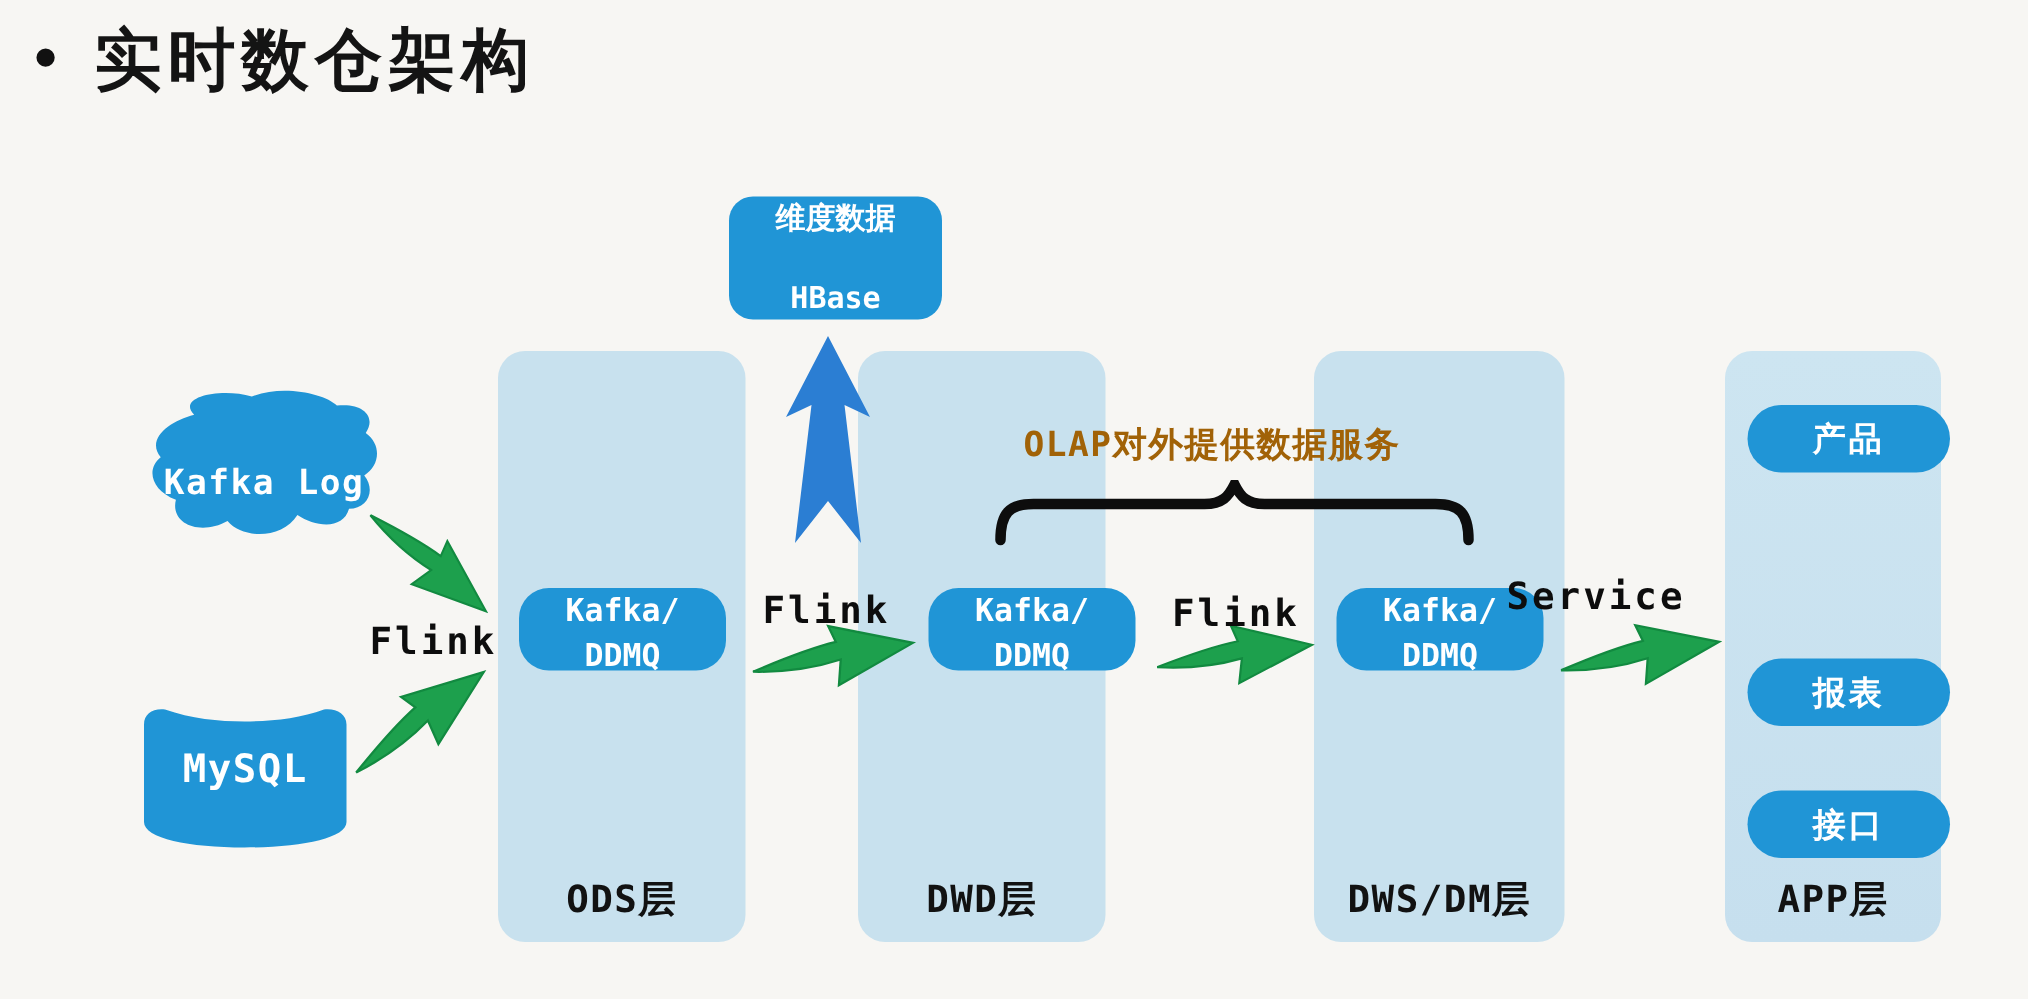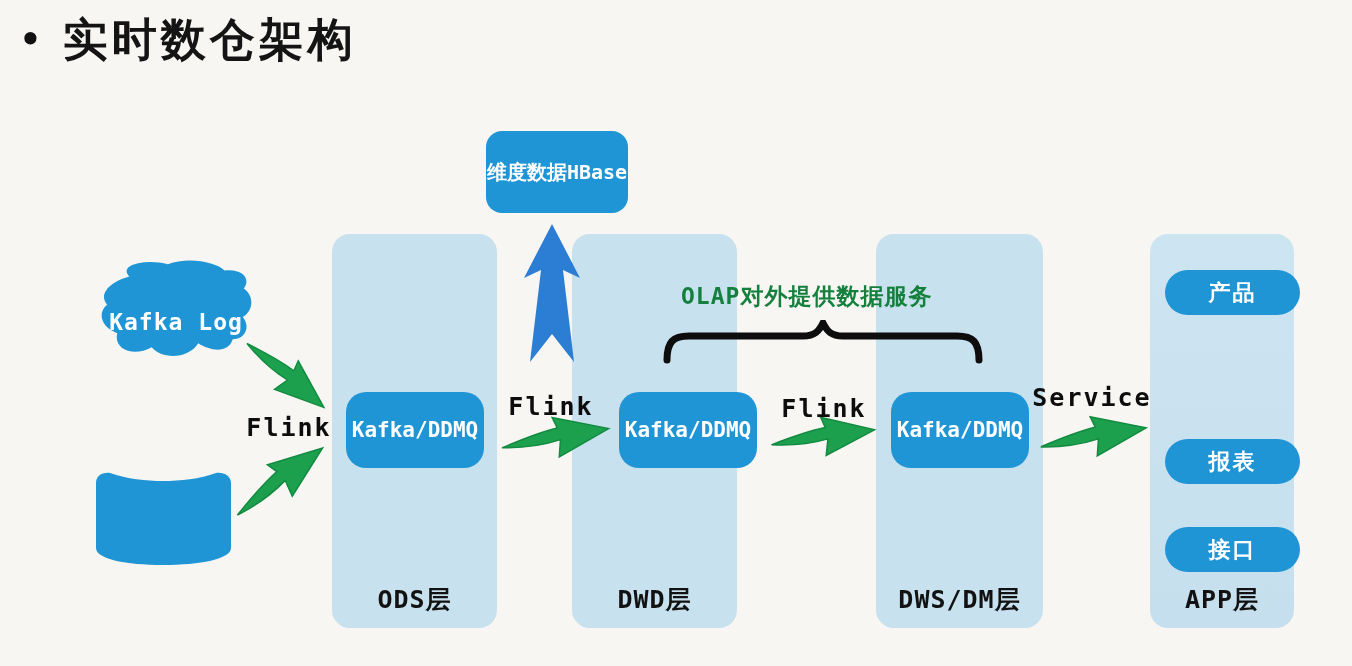--- a/index.html
+++ b/index.html
@@ -22,25 +22,25 @@
   .col-dwd{left:572px;width:165px;}
   .col-dws{left:876px;width:167px;}
   .col-app{left:1150px;width:144px;background:linear-gradient(180deg,#cde5f1 0%,#c6dfee 100%);}
   .col-label{
     position:absolute;bottom:12px;left:0;width:100%;text-align:center;
     font-size:25px;font-weight:bold;color:#121212;letter-spacing:1px;
   }
   
   .node{
     position:absolute;background:#2095d6;border-radius:18px;color:#fff;
-    display:flex;flex-direction:row;align-items:center;justify-content:center;
+    display:flex;flex-direction:column;align-items:center;justify-content:space-between;
     text-align:center;font-weight:bold;
   }
   .node .ln{display:block;line-height:1.45;}
-  .kafka{width:138px;height:76px;font-size:21px;border-radius:20px;}
+  .kafka{width:138px;height:55px;font-size:21px;border-radius:20px;}
   .kafka1{left:346px;top:392px;}
   .kafka2{left:619px;top:392px;}
   .kafka3{left:891px;top:392px;}
   .hbase{left:486px;top:131px;width:142px;height:82px;font-size:20px;border-radius:16px;}
   .app-btn{
     position:absolute;left:15px;width:135px;height:45px;background:#2095d6;
     border-radius:23px;color:#fff;font-weight:bold;font-size:22px;
     display:flex;align-items:center;justify-content:center;letter-spacing:2px;
   }
   
@@ -49,22 +49,22 @@
     position:absolute;color:#fff;font-weight:bold;text-align:center;line-height:1.25;
   }
   .cloud-text{left:95px;top:308px;width:162px;font-size:23px;letter-spacing:1px;}
   .cyl-text{left:95px;top:497px;width:137px;font-size:26px;letter-spacing:1px;}
   
   .flow-label{
     position:absolute;font-size:25px;font-weight:bold;color:#0d0d0d;
     text-align:center;letter-spacing:2px;
   }
   .olap-label{
-    position:absolute;left:681px;top:281px;width:320px;text-align:left;
-    font-size:23px;font-weight:bold;color:#15803d;letter-spacing:1px;
+    position:absolute;left:648px;top:281px;width:320px;text-align:center;
+    font-size:23px;font-weight:bold;color:#a16207;letter-spacing:1px;
   }
   .arrow{position:absolute;}
   svg{display:block;}
 </style>
 </head>
 <body>
 
 <div class="stage">
 
   <div class="title-row">
@@ -111,20 +111,21 @@
     <span class="ln">Kafka</span>
     <span class="ln">Log</span>
   </div>
 
   <div class="shape" style="left:95px;top:467px">
     <svg width="137" height="99" viewBox="0 0 137 99">
       <path d="M1,16 C1,9 7,5 15,6 C32,12 51,14 68,14 C85,14 105,12 121,6
                C129,5 136,9 136,16 L136,81 C136,92 105,98 68,98 C31,98 1,92 1,81 Z" fill="#2095d6"></path>
     </svg>
   </div>
+  <div class="shape-text cyl-text">MySQL</div>
 
   <div class="node kafka kafka1">
     <span class="ln">Kafka/</span>
     <span class="ln">DDMQ</span>
   </div>
   <div class="node kafka kafka2">
     <span class="ln">Kafka/</span>
     <span class="ln">DDMQ</span>
   </div>
   <div class="node kafka kafka3">
@@ -154,21 +155,21 @@
   </div>
   <div class="arrow" style="left:1040px;top:420px;transform:rotate(-6deg);transform-origin:0 50%;">
     <svg width="109" height="44" viewBox="0 0 110 44">
       <path d="M0,27 C26,19 42,15 57,13 L53,2 L108,19 L56,42 L59,25 C45,28 24,30 0,27 Z" fill="#1da04d" stroke="#128a40" stroke-width="1.5"></path>
     </svg>
   </div>
 
   <div class="flow-label" style="left:239px;top:413px;width:100px">Flink</div>
   <div class="flow-label" style="left:501px;top:392px;width:100px">Flink</div>
   <div class="flow-label" style="left:774px;top:394px;width:100px">Flink</div>
-  <div class="flow-label" style="left:1022px;top:383px;width:140px">Service</div>
+  <div class="flow-label" style="left:994px;top:383px;width:140px">Service</div>
 
   <div class="olap-label">OLAP对外提供数据服务</div>
   <div class="arrow" style="left:662px;top:320px">
     <svg width="322" height="44" viewBox="0 0 322 44">
       <path d="M5,40 C5,22 11,16 27,16 L141,16 C153,16 157,11 161,3 C165,11 169,16 181,16 L295,16 C311,16 317,22 317,40" fill="none" stroke="#0d0d0d" stroke-width="7" stroke-linecap="round"></path>
     </svg>
   </div>
 
 </div>
 

